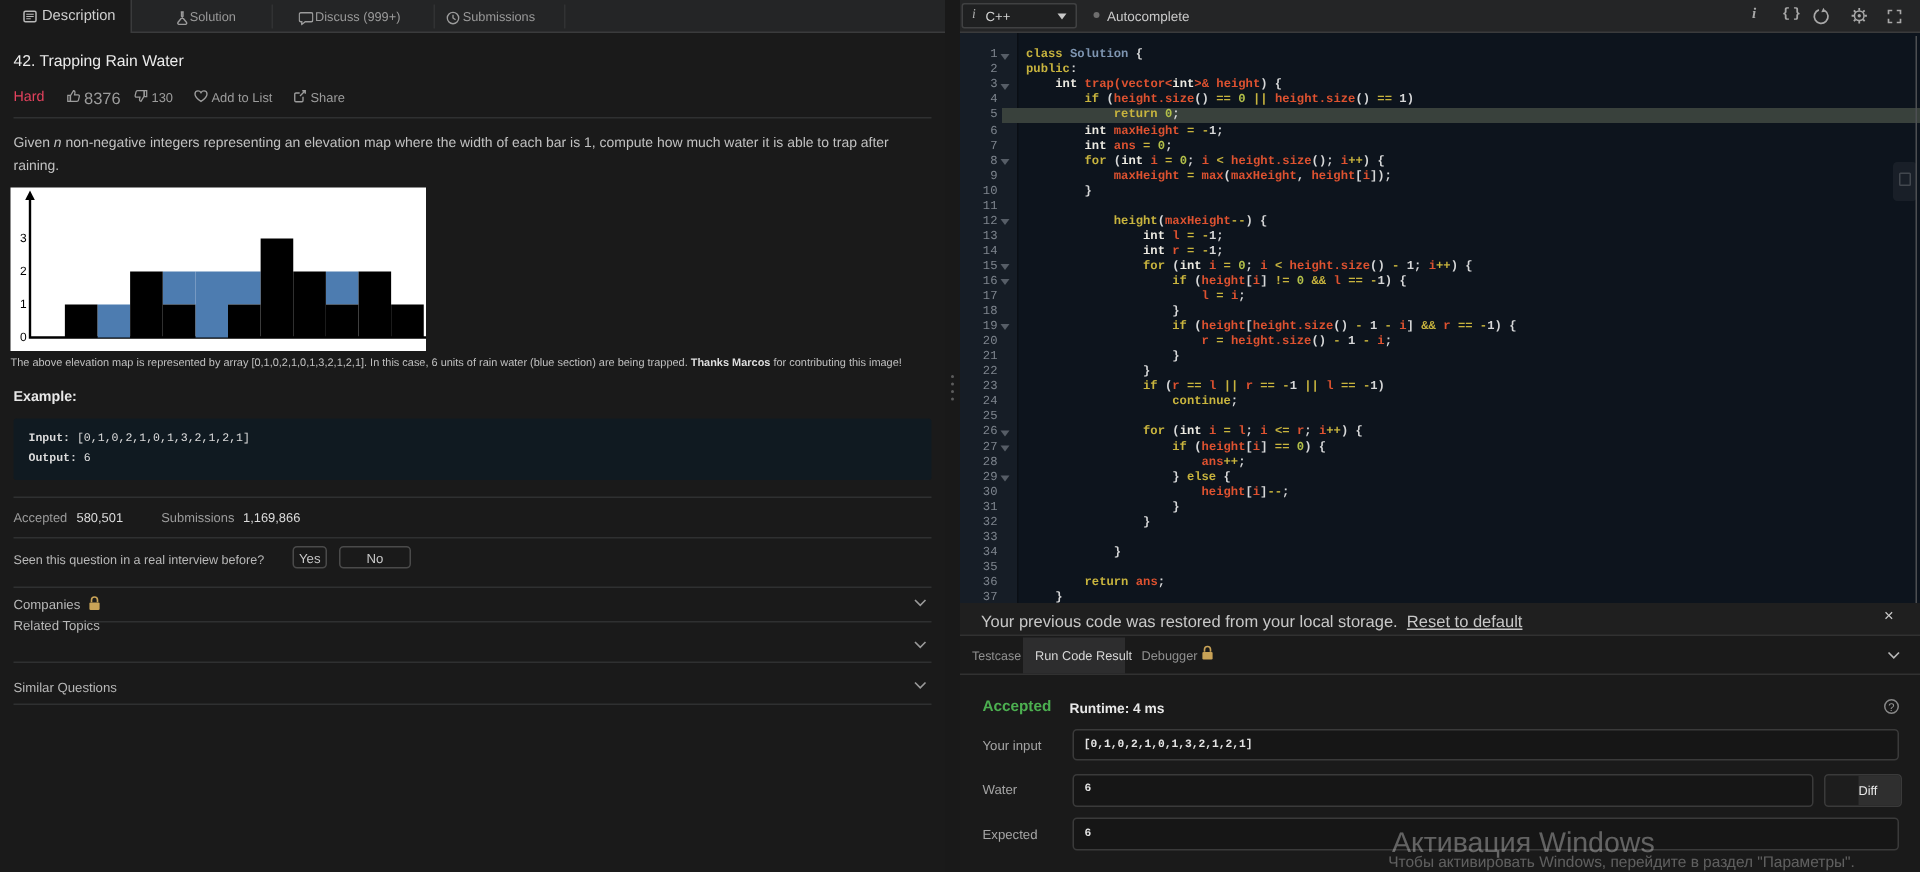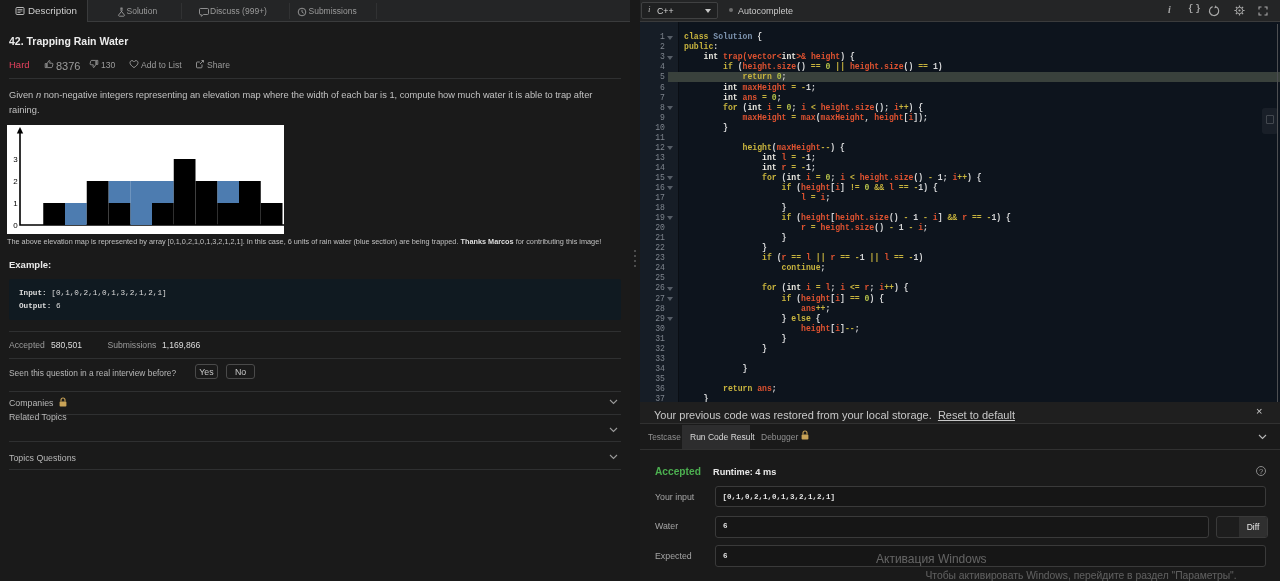--- a/index.html
+++ b/index.html
@@ -39,21 +39,21 @@
   </div>
 <div class="abs" style="left:210px;top:6px;font-size:8.5px;color:#9a9a9a">Discuss (999+)</div>
 <div class="abs" style="left:297px;top:6.5px">
     <svg width="10" height="10" viewBox="0 0 10 10" style="">
       <circle cx="5" cy="5" r="3.8" fill="none" stroke="#9c9c9c" stroke-width="0.9"></circle>
       <path d="M5 2.8V5l1.7 1.2" fill="none" stroke="#9c9c9c" stroke-width="0.9"></path>
     </svg>
   </div>
 <div class="abs" style="left:308.5px;top:6px;font-size:8.5px;color:#9a9a9a">Submissions</div>
 
-<div class="abs" style="left:9px;top:35px;font-size:10.5px;font-weight:bold;color:#ebebeb">42. Trapping Rain Water</div>
+<div class="abs" style="left:9px;top:35px;font-size:10.5px;font-weight:normal;color:#ebebeb">42. Trapping Rain Water</div>
 <div class="abs" style="left:9px;top:58.5px;font-size:9.5px;color:#e5425e">Hard</div>
 <div class="abs" style="left:44px;top:58.5px">
     <svg width="10" height="10" viewBox="0 0 10 10" style="">
       <path d="M1.2 4.6h1.6v4H1.2zM3 8.3V4.8l2-3.3c0.6 0 1 .4 1 1l-0.3 1.7h2.3c0.6 0 1 .5.9 1l-0.6 2.6c-.1.5-.5.8-1 .8H3.8c-.3 0-.8-.1-.8-.3z" fill="none" stroke="#9c9c9c" stroke-width="0.85"></path>
     </svg>
   </div>
 <div class="abs" style="left:56px;top:59.5px;font-size:11px;color:#9c9c9c">8376</div>
 <div class="abs" style="left:89px;top:59px">
     <svg width="10" height="10" viewBox="0 0 10 10" style="">
       <g transform="rotate(180 5 5)">
@@ -111,21 +111,21 @@
 <b>Output:</b> 6</div>
 
 <div class="hr" style="left:9px;top:330.5px;width:612px"></div>
 <div class="abs" style="left:9px;top:339.5px;font-size:8.6px;color:#9c9c9c">Accepted</div>
 <div class="abs" style="left:51px;top:339.5px;font-size:8.6px;color:#dcdcdc">580,501</div>
 <div class="abs" style="left:107.5px;top:339.5px;font-size:8.6px;color:#9c9c9c">Submissions</div>
 <div class="abs" style="left:162px;top:339.5px;font-size:8.6px;color:#dcdcdc">1,169,866</div>
 <div class="hr" style="left:9px;top:357.5px;width:612px"></div>
 <div class="abs" style="left:9px;top:367.5px;font-size:8.4px;color:#b8b8b8">Seen this question in a real interview before?</div>
 <div class="abs" style="left:195px;top:364px;width:23px;height:15px;border:1px solid #4a4a4a;border-radius:3px;font-size:8.8px;color:#c8c8c8;text-align:center;line-height:14px">Yes</div>
-<div class="abs" style="left:226px;top:364px;width:29px;height:15px;border:1px solid #4a4a4a;border-radius:3px;font-size:8.8px;color:#c8c8c8;text-align:center;line-height:14px">No</div>
+<div class="abs" style="left:226px;top:364px;width:48px;height:15px;border:1px solid #4a4a4a;border-radius:3px;font-size:8.8px;color:#c8c8c8;text-align:center;line-height:14px">No</div>
 <div class="hr" style="left:9px;top:390.5px;width:612px"></div>
 <div class="abs" style="left:9px;top:397.5px;font-size:8.8px;color:#b8b8b8">Companies</div>
 <div class="abs" style="left:58px;top:396.5px">
     <svg width="10" height="11" viewBox="0 0 10 11" style="">
       <rect x="1.6" y="4.6" width="6.8" height="5" rx="0.8" fill="#c9a357"></rect>
       <path d="M3 4.5V3a2 2 0 0 1 4 0v1.5" fill="none" stroke="#c9a357" stroke-width="1.1"></path>
     </svg>
   </div>
 <div class="abs" style="left:609px;top:399px">
     <svg width="9" height="6" viewBox="0 0 9 6" style="">
@@ -133,21 +133,21 @@
     </svg>
   </div>
 <div class="hr" style="left:9px;top:413.5px;width:612px"></div>
 <div class="abs" style="left:9px;top:412px;font-size:8.8px;color:#b8b8b8">Related Topics</div>
 <div class="abs" style="left:609px;top:426.5px">
     <svg width="9" height="6" viewBox="0 0 9 6" style="">
       <path d="M1 1l3.5 3.5L8 1" fill="none" stroke="#9a9a9a" stroke-width="1.1"></path>
     </svg>
   </div>
 <div class="hr" style="left:9px;top:441px;width:612px"></div>
-<div class="abs" style="left:9px;top:452.5px;font-size:8.8px;color:#b8b8b8">Topics Questions</div>
+<div class="abs" style="left:9px;top:452.5px;font-size:8.8px;color:#b8b8b8">Similar Questions</div>
 <div class="abs" style="left:609px;top:454px">
     <svg width="9" height="6" viewBox="0 0 9 6" style="">
       <path d="M1 1l3.5 3.5L8 1" fill="none" stroke="#9a9a9a" stroke-width="1.1"></path>
     </svg>
   </div>
 <div class="hr" style="left:9px;top:468.5px;width:612px"></div>
 
 <div class="abs" style="left:630px;top:0;width:10px;height:581px;background:#191919"></div>
 <div class="abs" style="left:633.5px;top:250px;width:2.4px;height:2.4px;border-radius:50%;background:#5c5c5c"></div>
 <div class="abs" style="left:633.5px;top:255px;width:2.4px;height:2.4px;border-radius:50%;background:#5c5c5c"></div>
@@ -303,20 +303,20 @@
 <div class="abs" style="left:1256px;top:466px;width:10px;height:10px;border:1px solid #888;border-radius:50%;font-size:7.5px;color:#999;text-align:center;line-height:10px">?</div>
 
 <div class="lbl" style="left:655px;top:491.5px">Your input</div>
 <div class="box" style="left:715px;top:485.5px;width:551px;height:21.5px"></div>
 <div class="abs" style="left:722.5px;top:492.5px;font:bold 7.5px 'Liberation Mono',monospace;color:#e3e3e3">[0,1,0,2,1,0,1,3,2,1,2,1]</div>
 
 <div class="lbl" style="left:655px;top:521px">Water</div>
 <div class="box" style="left:715px;top:515.5px;width:494px;height:22px"></div>
 <div class="abs" style="left:723px;top:522px;font:bold 7.5px 'Liberation Mono',monospace;color:#e3e3e3">6</div>
 <div class="box" style="left:1216px;top:515.5px;width:52px;height:22px;background:#1d1d1d"></div>
-<div class="abs" style="left:1239px;top:516.5px;width:28px;height:20px;background:#2f2f2f;border-radius:0 2px 2px 0;font-size:8.5px;color:#e8e8e8;text-align:center;line-height:20px">Diff</div>
+<div class="abs" style="left:1239px;top:516.5px;width:28px;height:20px;background:#2f2f2f;border-radius:0 2px 2px 0;font-size:8.5px;color:#e8e8e8;text-align:left;line-height:20px">Diff</div>
 
 <div class="lbl" style="left:655px;top:550.5px">Expected</div>
 <div class="box" style="left:715px;top:545px;width:551px;height:21.5px"></div>
 <div class="abs" style="left:723px;top:551.5px;font:bold 7.5px 'Liberation Mono',monospace;color:#e3e3e3">6</div>
 
-<div class="abs" style="left:876px;top:552px;font-size:12px;color:rgba(255,255,255,0.33)">Активация Windows</div>
+<div class="abs" style="left:928px;top:552px;font-size:19px;color:rgba(255,255,255,0.33)">Активация Windows</div>
 <div class="abs" style="left:925.5px;top:570px;font-size:10.3px;color:rgba(255,255,255,0.30)">Чтобы активировать Windows, перейдите в раздел "Параметры".</div>
 
 </body></html>

